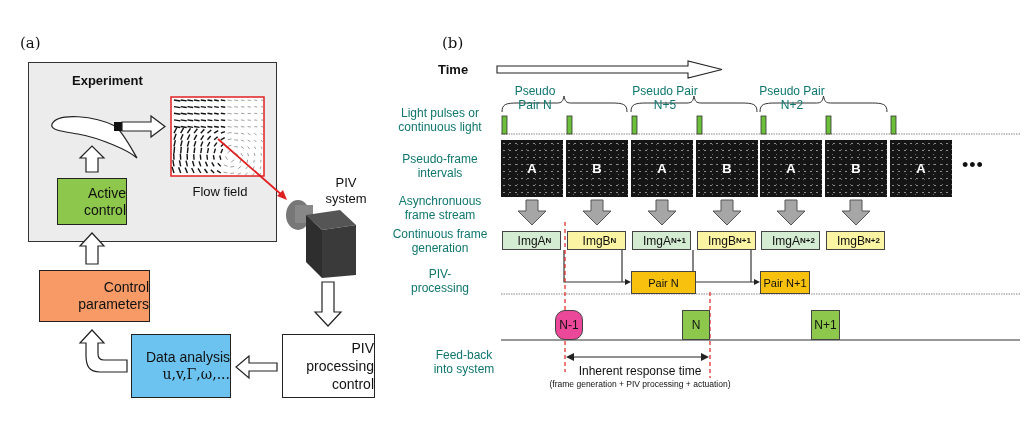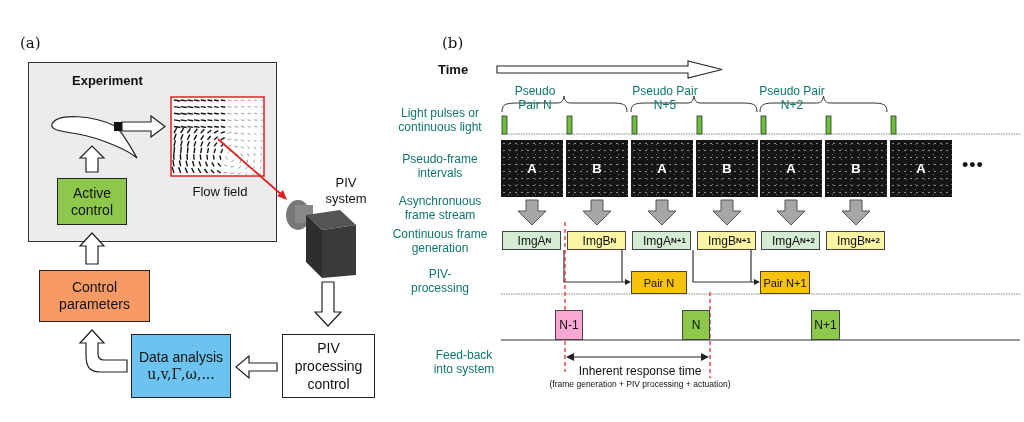--- a/index.html
+++ b/index.html
@@ -2,21 +2,21 @@
 <html><head>
 <meta charset="utf-8">
 <style>
   html,body{margin:0;padding:0;background:#fff;}
   body{width:1024px;height:422px;position:relative;overflow:hidden;font-family:"Liberation Sans",sans-serif;color:#111;}
   .abs{position:absolute;}
   .panel-label{font-family:"DejaVu Serif",serif;font-size:15px;}
   .c{text-align:center;}
   .lbl{font-size:12px;line-height:14px;text-align:center;color:#0f766e;}
   svg{position:absolute;left:0;top:0;}
-  .box{position:absolute;border:1.5px solid #222;box-sizing:border-box;display:flex;align-items:center;justify-content:center;text-align:center;font-size:14px;line-height:17px;}
+  .box{position:absolute;border:1.5px solid #222;box-sizing:border-box;display:flex;align-items:flex-end;justify-content:center;text-align:center;font-size:14px;line-height:17px;}
   .frame{position:absolute;background:#151515;box-sizing:border-box;display:flex;align-items:center;justify-content:center;color:#fff;font-weight:bold;font-size:13px;
     background-image:radial-gradient(#8a8a8a 0.6px,transparent 1px),radial-gradient(#6a6a6a 0.6px,transparent 1px);
     background-size:6px 7px,9px 5px;background-position:0 0,3px 2px;}
   .img{position:absolute;height:19px;border:1.3px solid #444;box-sizing:border-box;font-size:12px;display:flex;align-items:center;justify-content:center;padding-left:6px;}
   .img sub{font-size:8px;font-weight:bold;vertical-align:-3px;}
   .pair{position:absolute;height:23px;background:#f8c10d;border:1.3px solid #444;box-sizing:border-box;font-size:11px;display:flex;align-items:center;justify-content:center;}
   .fb{position:absolute;height:30px;border:1.3px solid #444;box-sizing:border-box;font-size:12px;display:flex;align-items:center;justify-content:center;}
 </style>
 </head>
 <body>
@@ -364,21 +364,21 @@
     <div class="img" style="left: 761px; top: 231px; width: 59px; background: rgb(212, 236, 210);">
       <span>ImgA</span>
       <sub>N+2</sub>
     </div>
     <div class="img" style="left: 826px; top: 231px; width: 59px; background: rgb(251, 244, 162);">
       <span>ImgB</span>
       <sub>N+2</sub>
     </div>
   </div>
 
-<div class="pair" style="left:631px;top:271px;width:56px;">Pair N</div>
+<div class="pair" style="left:631px;top:271px;width:65px;">Pair N</div>
 <div class="pair" style="left:760px;top:271px;width:50px;">Pair N+1</div>
 
-<div class="fb" style="left:555px;top:310px;width:28px;background:#f9a8d4;">N-1</div>
+<div class="fb" style="left:555px;top:310px;width:28px;background:#ec4899;border-radius:10px;">N-1</div>
 <div class="fb" style="left:682px;top:310px;width:28px;background:#8dc84d;">N</div>
 <div class="fb" style="left:811px;top:310px;width:29px;background:#8dc84d;">N+1</div>
 
 <div class="abs c" style="left:560px;top:364px;width:160px;font-size:12px;">Inherent response time</div>
 <div class="abs c" style="left:510px;top:379px;width:260px;font-size:8.5px;">(frame generation + PIV processing + actuation)</div>
 
 </body></html>

